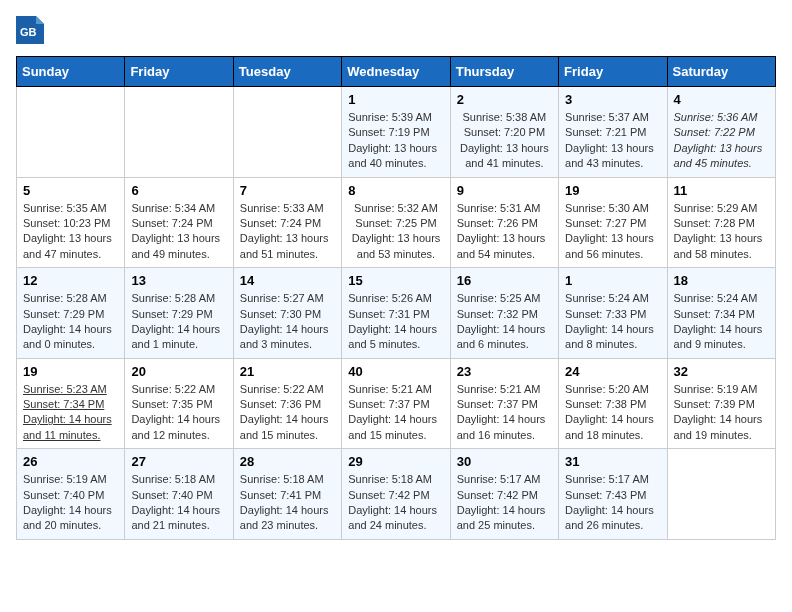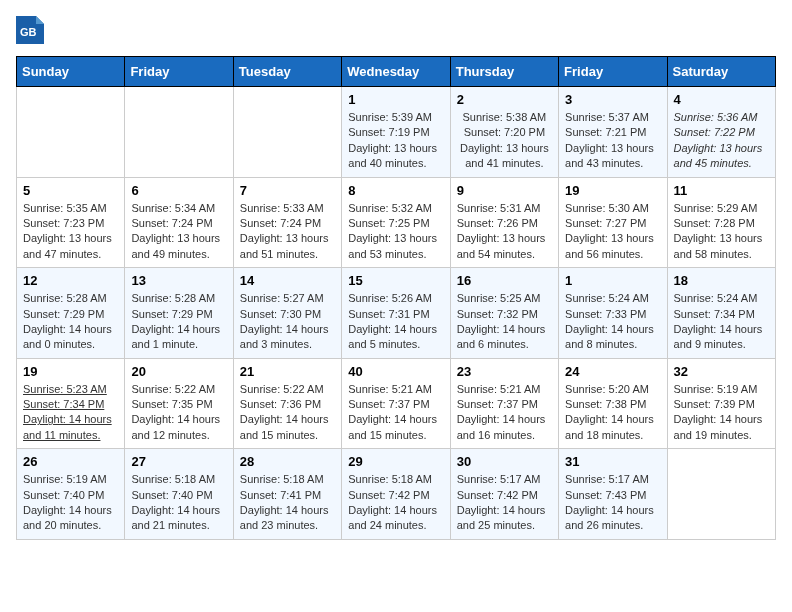--- a/index.html
+++ b/index.html
@@ -148,38 +148,38 @@
           <span class="day-num">4</span>
           <div class="day-info" style="white-space: pre-line; font-style: italic;">Sunrise: 5:36 AM
 Sunset: 7:22 PM
 Daylight: 13 hours and 45 minutes.</div>
         </td>
       </tr>
       <tr>
         <td>
           <span class="day-num">5</span>
           <div class="day-info" style="white-space: pre-line;">Sunrise: 5:35 AM
-Sunset: 7:23 PM
+Sunset: 10:23 PM
 Daylight: 13 hours and 47 minutes.</div>
         </td>
         <td>
           <span class="day-num">6</span>
           <div class="day-info" style="white-space: pre-line;">Sunrise: 5:34 AM
 Sunset: 7:24 PM
 Daylight: 13 hours and 49 minutes.</div>
         </td>
         <td>
           <span class="day-num">7</span>
           <div class="day-info" style="white-space: pre-line;">Sunrise: 5:33 AM
 Sunset: 7:24 PM
 Daylight: 13 hours and 51 minutes.</div>
         </td>
         <td>
           <span class="day-num">8</span>
-          <div class="day-info" style="white-space: pre-line;">Sunrise: 5:32 AM
+          <div class="day-info" style="white-space: pre-line; text-align: center;">Sunrise: 5:32 AM
 Sunset: 7:25 PM
 Daylight: 13 hours and 53 minutes.</div>
         </td>
         <td>
           <span class="day-num">9</span>
           <div class="day-info" style="white-space: pre-line;">Sunrise: 5:31 AM
 Sunset: 7:26 PM
 Daylight: 13 hours and 54 minutes.</div>
         </td>
         <td>

